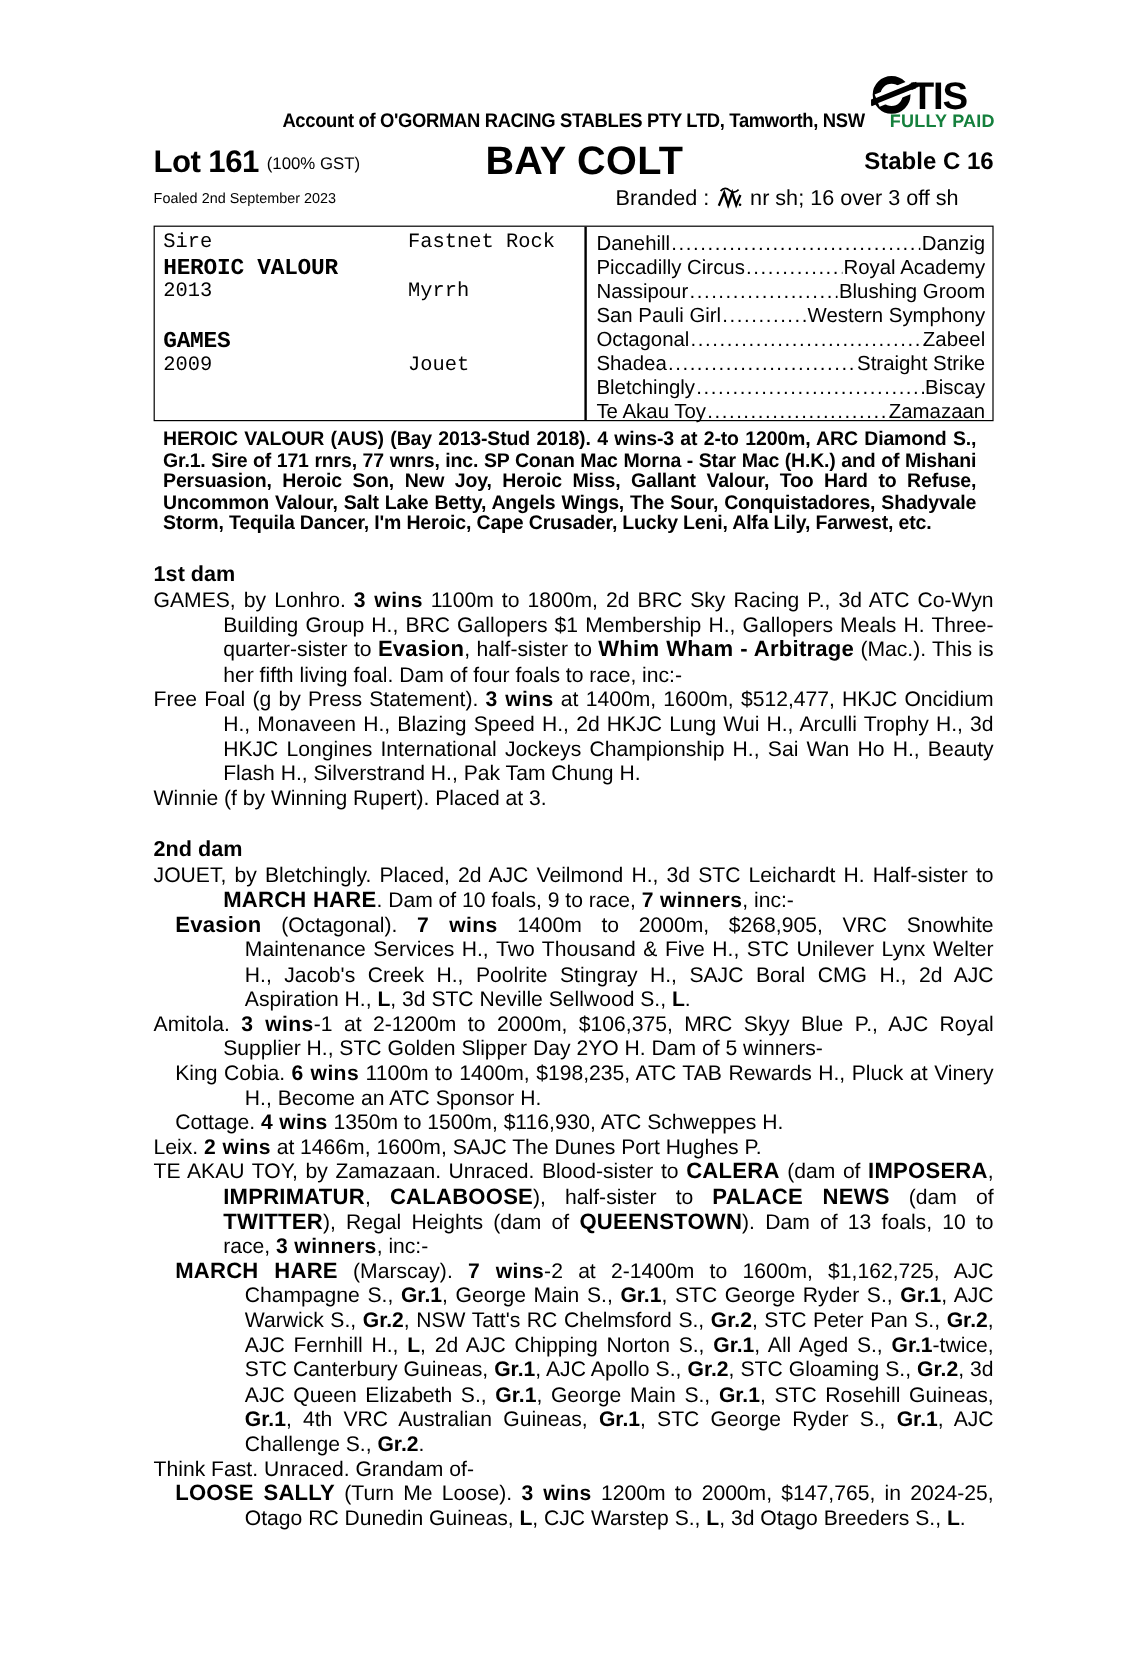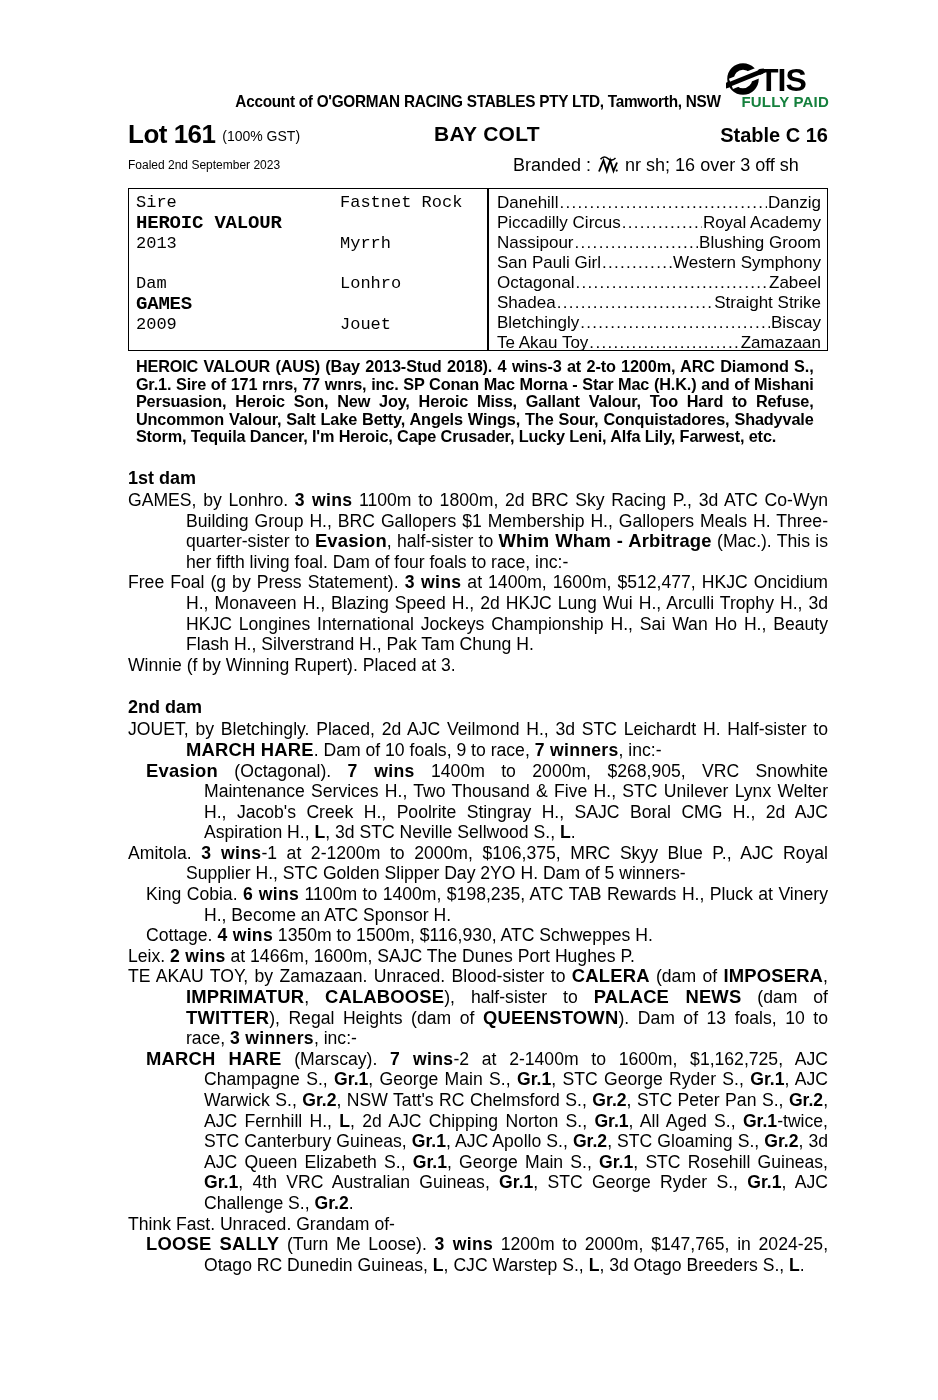--- a/index.html
+++ b/index.html
@@ -81,21 +81,21 @@
     font-weight: normal;
     letter-spacing: 0;
     vertical-align: 2px;
   }
   .colour {
     position: absolute;
     left: 0;
     right: 0;
     top: 0;
     text-align: center;
-    font-size: 21px;
+    font-size: 33px;
     font-weight: bold;
     letter-spacing: 0.3px;
     padding-left: 18px;
   }
   .stable {
     position: absolute;
     right: 0;
     top: 1px;
     font-size: 20px;
     font-weight: bold;
@@ -295,21 +295,20 @@
     </div>
   </div>
 
   <div class="ped">
     <div class="ped-divider"></div>
     <div class="ped-left" id="ped-left">
         <div class="pl-row"><span>Sire</span><span class="pl-mid">Fastnet Rock</span></div>
         <div class="pl-row bold"><span>HEROIC VALOUR</span></div>
         <div class="pl-row"><span>2013</span><span class="pl-mid">Myrrh</span></div>
         <div class="pl-row"><span></span></div>
-        <div class="pl-row"><span>Dam</span><span class="pl-mid">Lonhro</span></div>
         <div class="pl-row bold"><span>GAMES</span></div>
         <div class="pl-row"><span>2009</span><span class="pl-mid">Jouet</span></div>
         <div class="pl-row"><span></span></div>
       </div>
     <div class="ped-right" id="ped-right">
         <div class="pr-row">
           <span class="pr-a">Danehill</span>
           <span class="pr-dots">................................................................................</span>
           <span class="pr-b">Danzig</span>
         </div>

